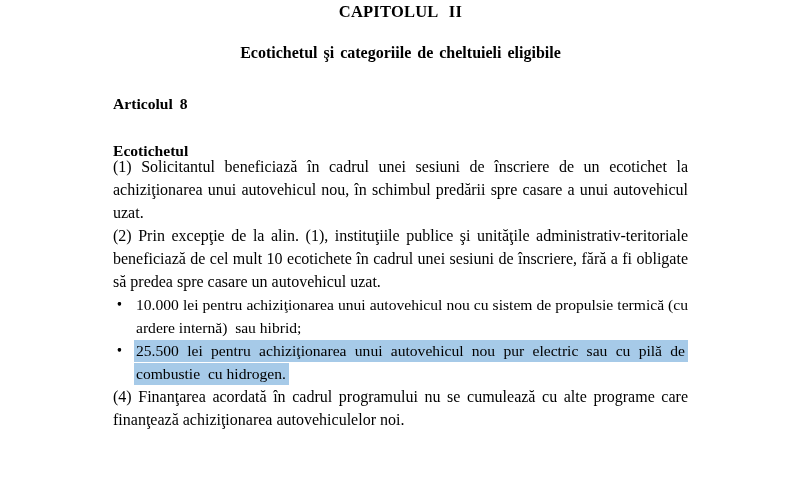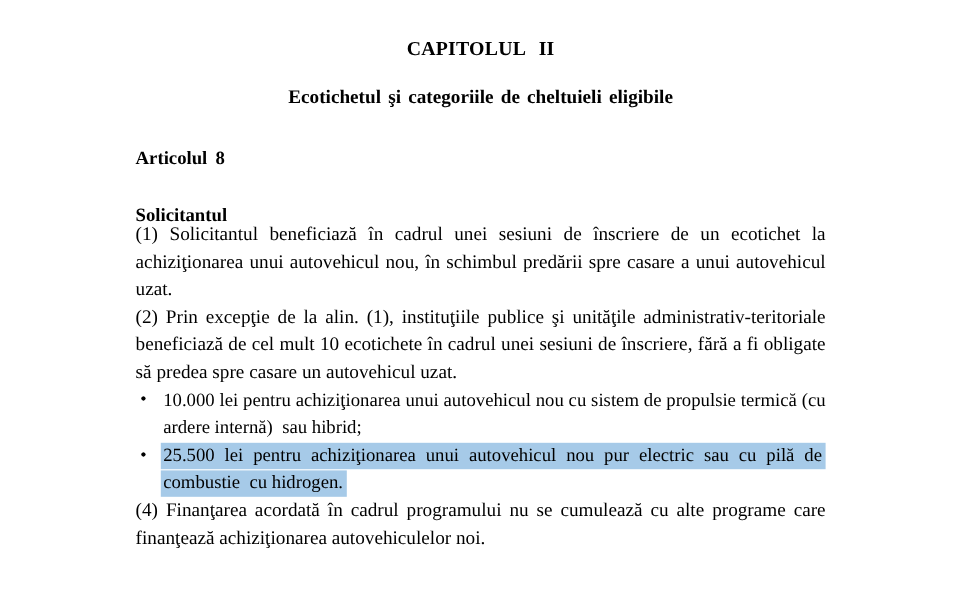--- a/index.html
+++ b/index.html
@@ -3,21 +3,21 @@
 <meta charset="utf-8">
 <style>
   * { margin: 0; padding: 0; box-sizing: border-box; }
   html, body { background: #ffffff; }
   body {
     width: 801px; height: 502px; overflow: hidden;
     font-family: "Liberation Serif", "DejaVu Serif", serif;
     color: #000000;
     -webkit-font-smoothing: antialiased;
   }
-  .page { width: 801px; height: 468px; padding: 31px 113px 0 113px; }
+  .page { width: 801px; height: 468px; padding: 2px 113px 0 113px; }
 
   .h1 {
     text-align: center; font-weight: bold; font-size: 16.5px;
     line-height: 20px; word-spacing: 7px; letter-spacing: 0.2px;
     margin-bottom: 21px;
   }
   .h2 {
     text-align: center; font-weight: bold; font-size: 16px;
     line-height: 20px; word-spacing: 2px;
     margin-bottom: 29px;
@@ -44,21 +44,21 @@
 </head>
 <body>
 
 <div class="page">
 
   <div class="h1">CAPITOLUL II</div>
 
   <div class="h2">Ecotichetul şi categoriile de cheltuieli eligibile</div>
 
   <div class="h3">Articolul 8</div>
-  <div class="h3">Solicitantul</div>
+  <div class="h3">Ecotichetul</div>
 
   <p class="first">(1) Solicitantul beneficiază în cadrul unei sesiuni de înscriere de un ecotichet la achiziţionarea unui autovehicul nou, în schimbul predării spre casare a unui autovehicul uzat.</p>
 
   <p>(2) Prin excepţie de la alin. (1), instituţiile publice şi unităţile administrativ-teritoriale beneficiază de cel mult 10 ecotichete în cadrul unei sesiuni de înscriere, fără a fi obligate să predea spre casare un autovehicul uzat.</p>
 
 
   <ul>
     <li>
       <span class="bullet">•</span>
     </li>

